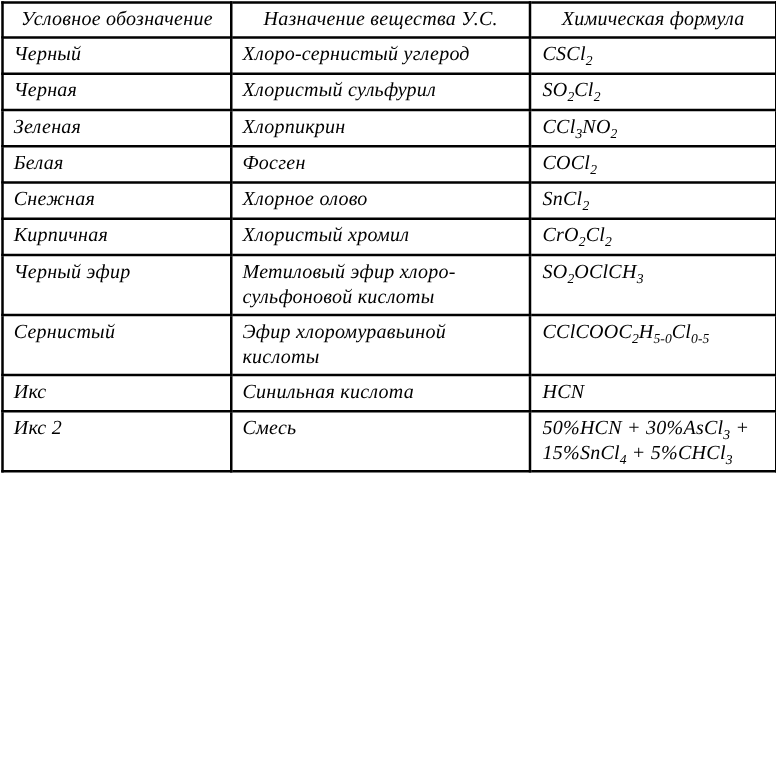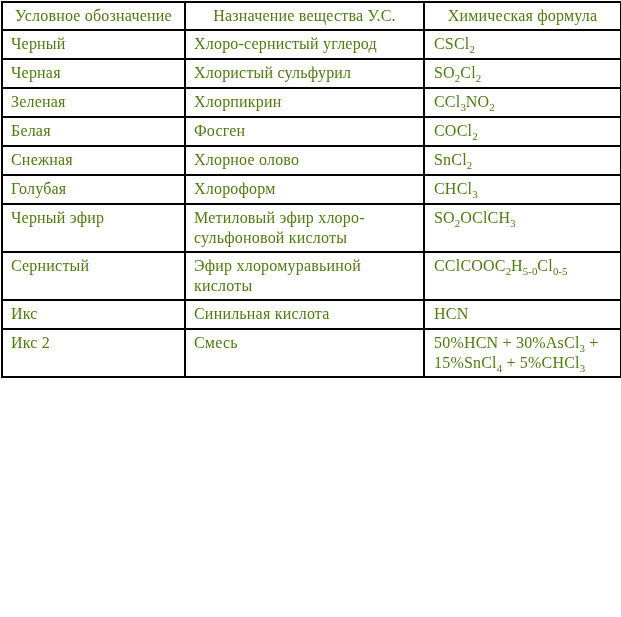--- a/index.html
+++ b/index.html
@@ -10,21 +10,22 @@
     height: 617px;
     overflow: hidden;
   }
   table.substance-table {
     border-collapse: collapse;
     table-layout: fixed;
     width: 619px;
     margin: 1px 0 0 1px;
     font-family: "Liberation Serif", "DejaVu Serif", serif;
     font-size: 16px;
-    color: #4d7c0f;
+    color: #000000;
+    font-style: italic;
   }
   th, td {
     border: 2px solid #000000;
     vertical-align: top;
     line-height: 20px;
     box-sizing: border-box;
     overflow: hidden;
   }
   th {
     font-weight: normal;
@@ -87,23 +88,23 @@
         <td>Белая</td>
         <td>Фосген</td>
         <td class="formula-cell">COCl<sub>2</sub></td>
       </tr>
       <tr>
         <td>Снежная</td>
         <td>Хлорное олово</td>
         <td class="formula-cell">SnCl<sub>2</sub></td>
       </tr>
       <tr>
-        <td>Голубая</td>
-        <td>Хлороформ</td>
-        <td class="formula-cell">CHCl<sub>3</sub></td>
+        <td>Кирпичная</td>
+        <td>Хлористый хромил</td>
+        <td class="formula-cell">CrO<sub>2</sub>Cl<sub>2</sub></td>
       </tr>
       <tr>
         <td>Черный эфир</td>
         <td>Метиловый эфир хлоро-сульфоновой кислоты</td>
         <td class="formula-cell">SO<sub>2</sub>OClCH<sub>3</sub></td>
       </tr>
       <tr>
         <td>Сернистый</td>
         <td>Эфир хлоромуравьиной кислоты</td>
         <td class="formula-cell">CClCOOC<sub>2</sub>H<sub>5-0</sub>Cl<sub>0-5</sub></td>

